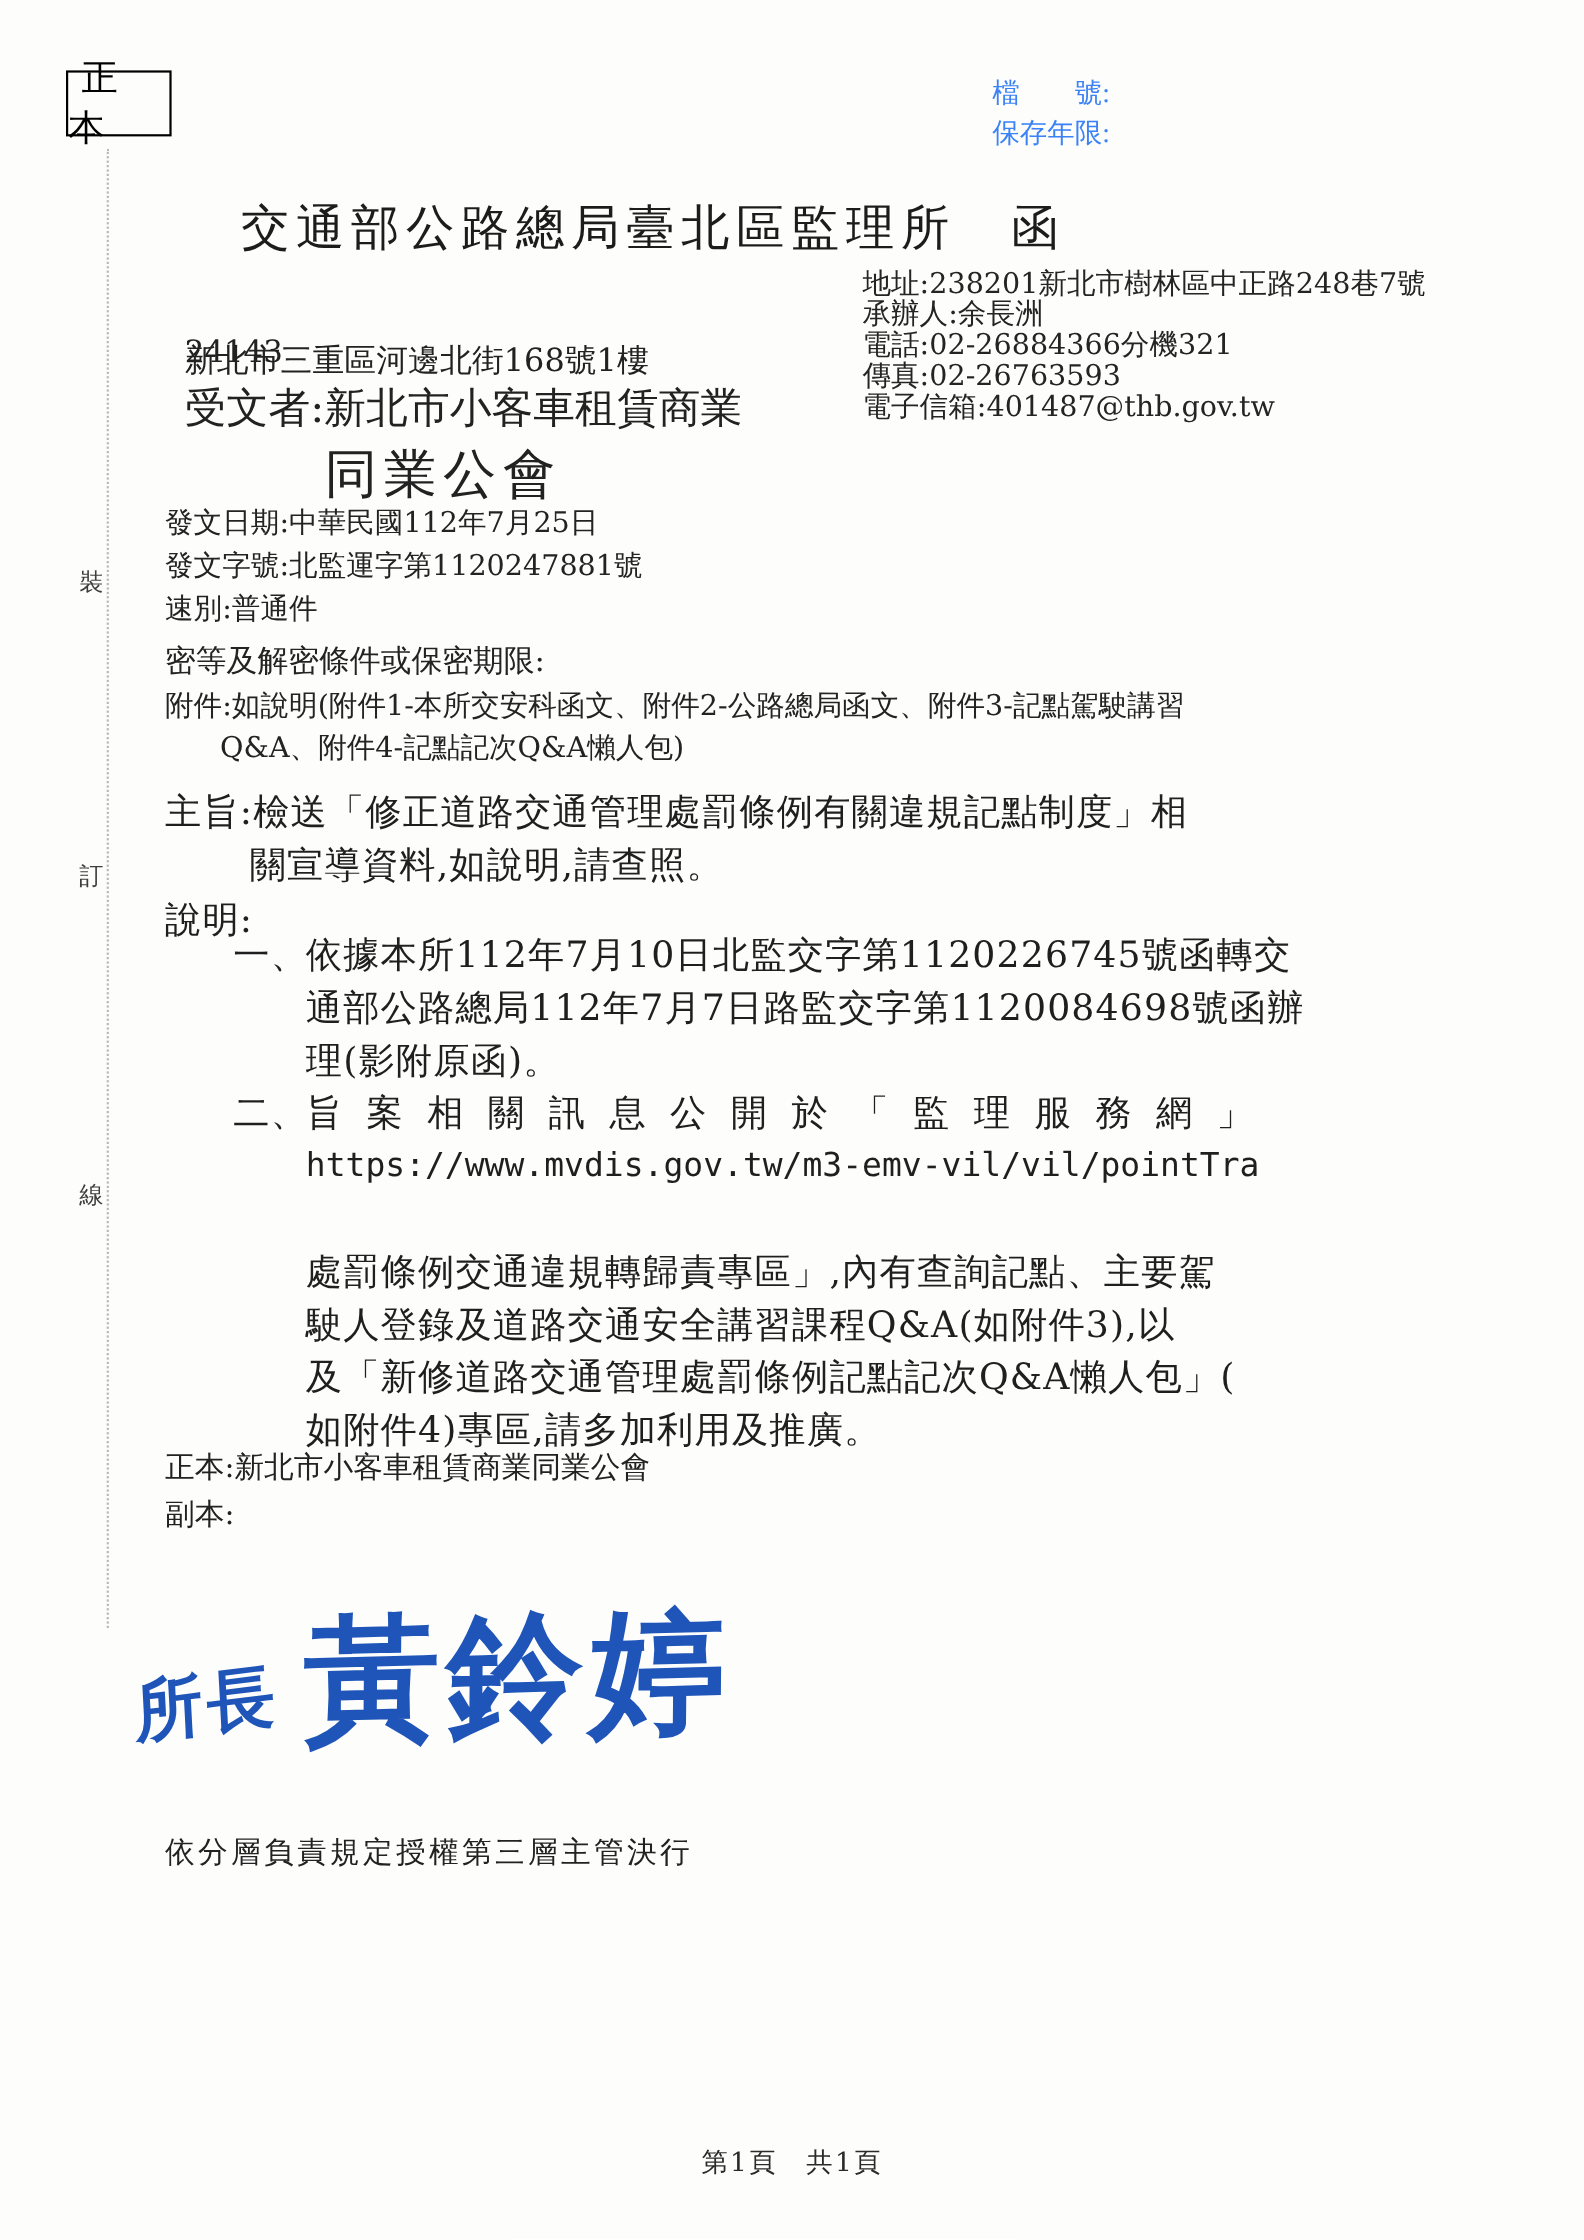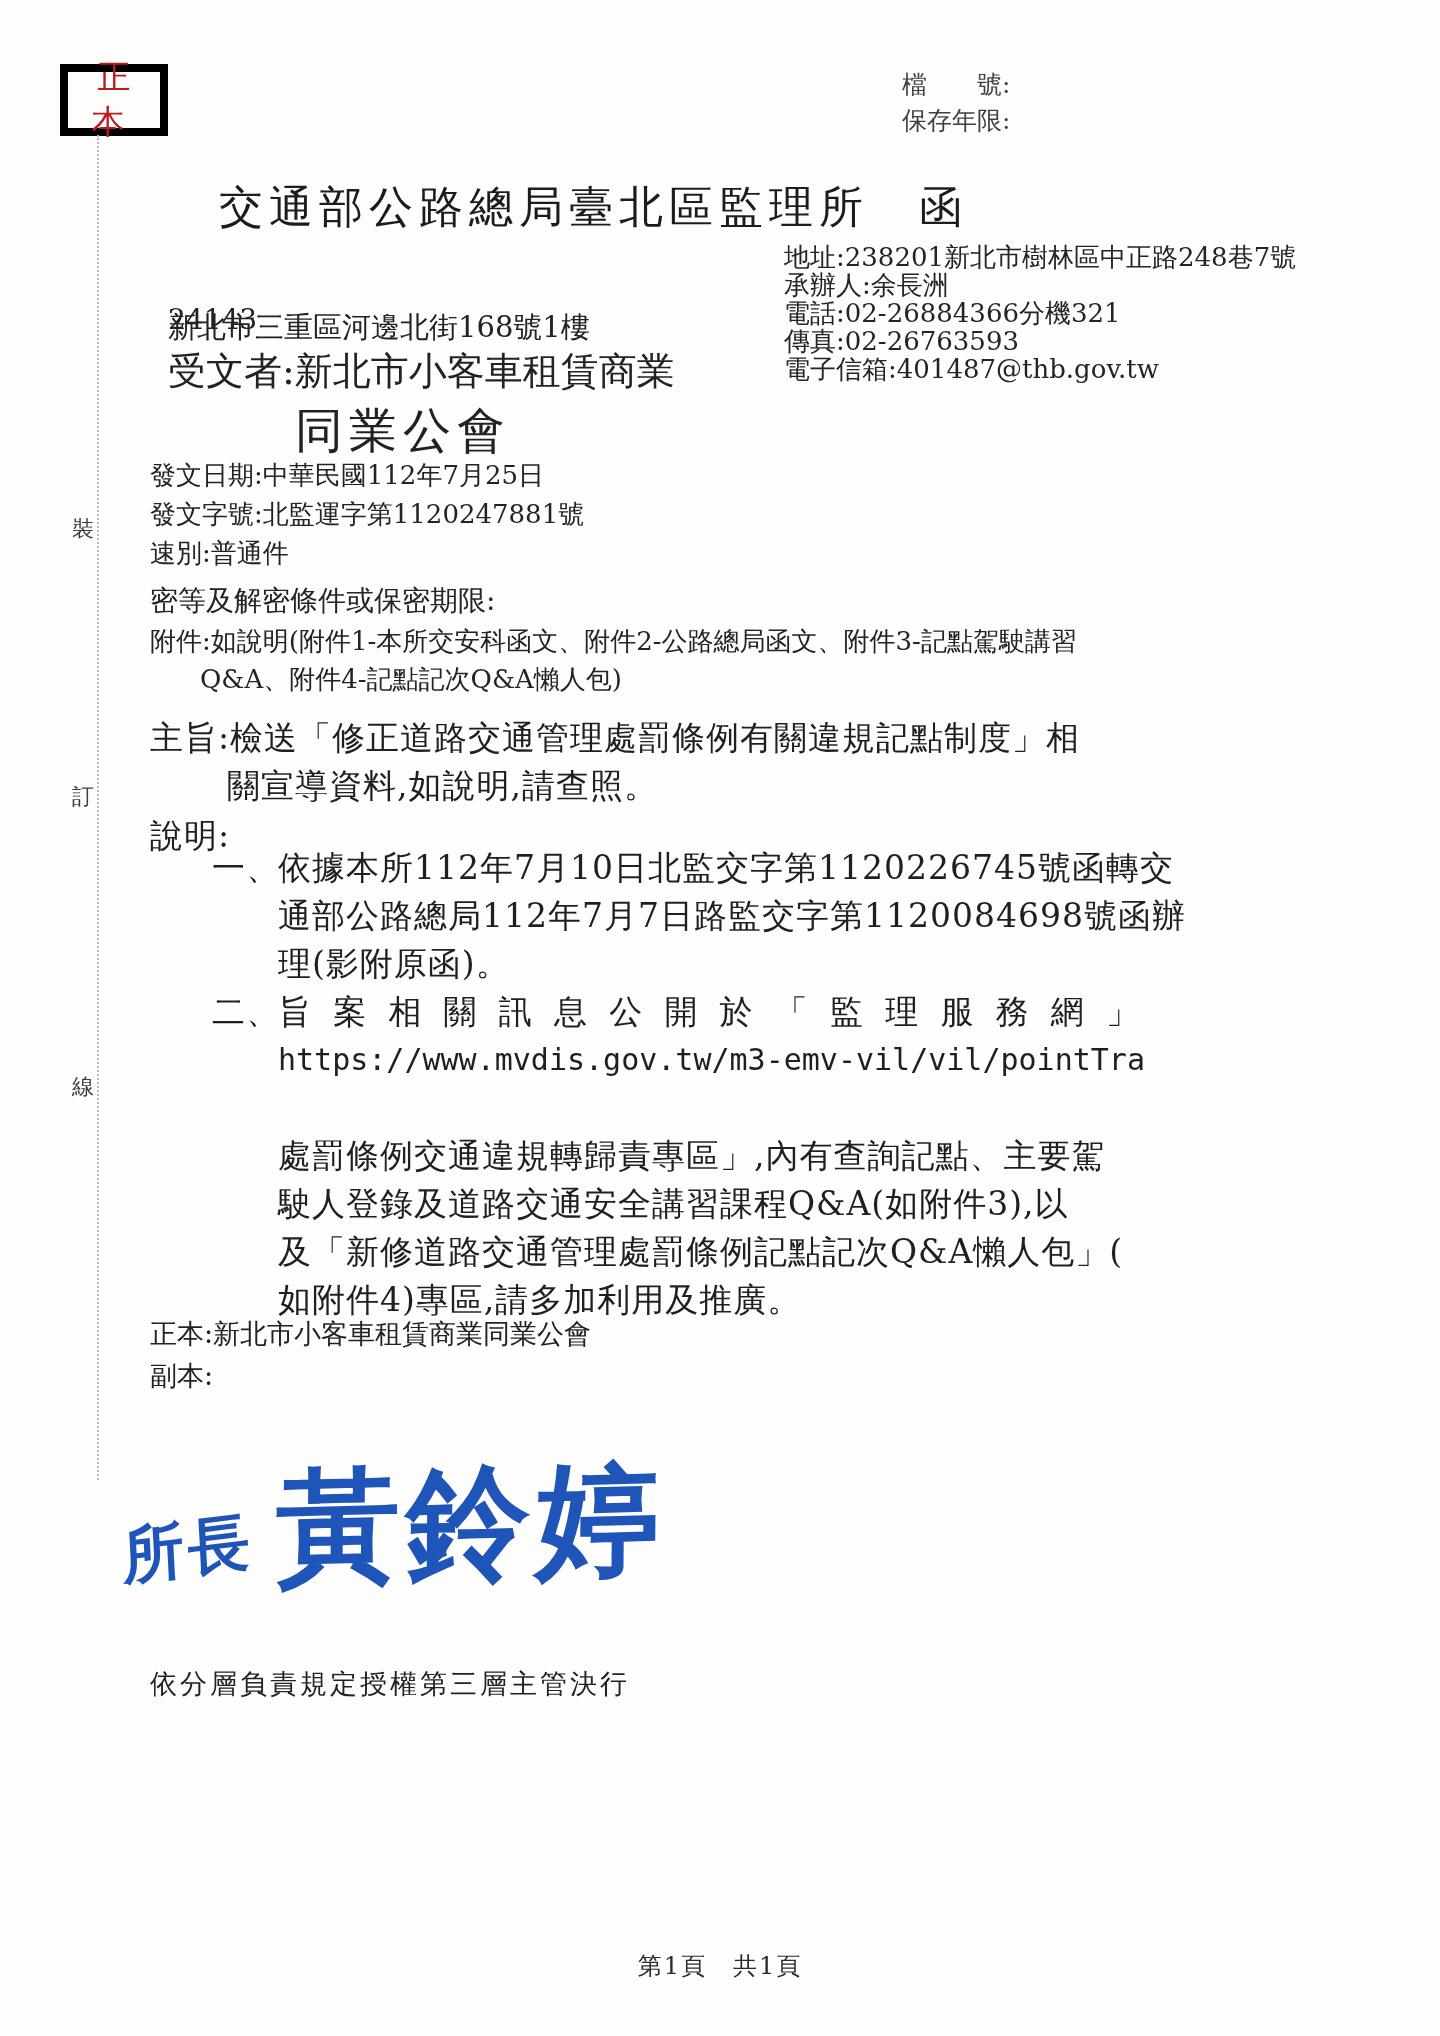--- a/index.html
+++ b/index.html
@@ -6,24 +6,24 @@
   .page {
     position:relative; width:1440px; height:2036px;
     background:#fdfdfc; overflow:hidden;
     font-family:"DejaVu Serif","Liberation Serif",serif;
     color:#222222;
   }
   .abs { position:absolute; white-space:pre; }
 
   .stamp-box {
     position:absolute; left:60px; top:64px; width:92px; height:56px;
-    border:8px solid #000000; display:flex; align-items:center; justify-content:center;
-    font-size:33px; letter-spacing:12px; text-indent:12px; color:#b91c1c;text-align:center;
+    border:2px solid #000000; display:flex; align-items:center; justify-content:center;
+    font-size:33px; letter-spacing:12px; text-indent:12px; color:#000000;
   }
-  .hdr-label { left:902px; font-size:25px; color:#404040; }
+  .hdr-label { left:902px; font-size:25px; color:#3b82f6;font-family:Liberation Serif, serif; }
   .doc-title {
     left:0; top:178px; width:1188px; text-align:center;
     font-size:44px; letter-spacing:6px; color:#1c1c1c; font-weight:500;
   }
   .sender-line { left:784px; font-size:26px; color:#242424; }
   .zip   { left:168px; top:276px; font-size:28px;margin-top:27px; }
   .raddr { left:168px; top:308px; font-size:29px; }
   .recip1 { left:168px; top:346px; font-size:38px; }
   .recip2 { left:295px; top:399px; font-size:48px; letter-spacing:6px; }
   .meta { left:150px; font-size:26px; color:#232323; }

